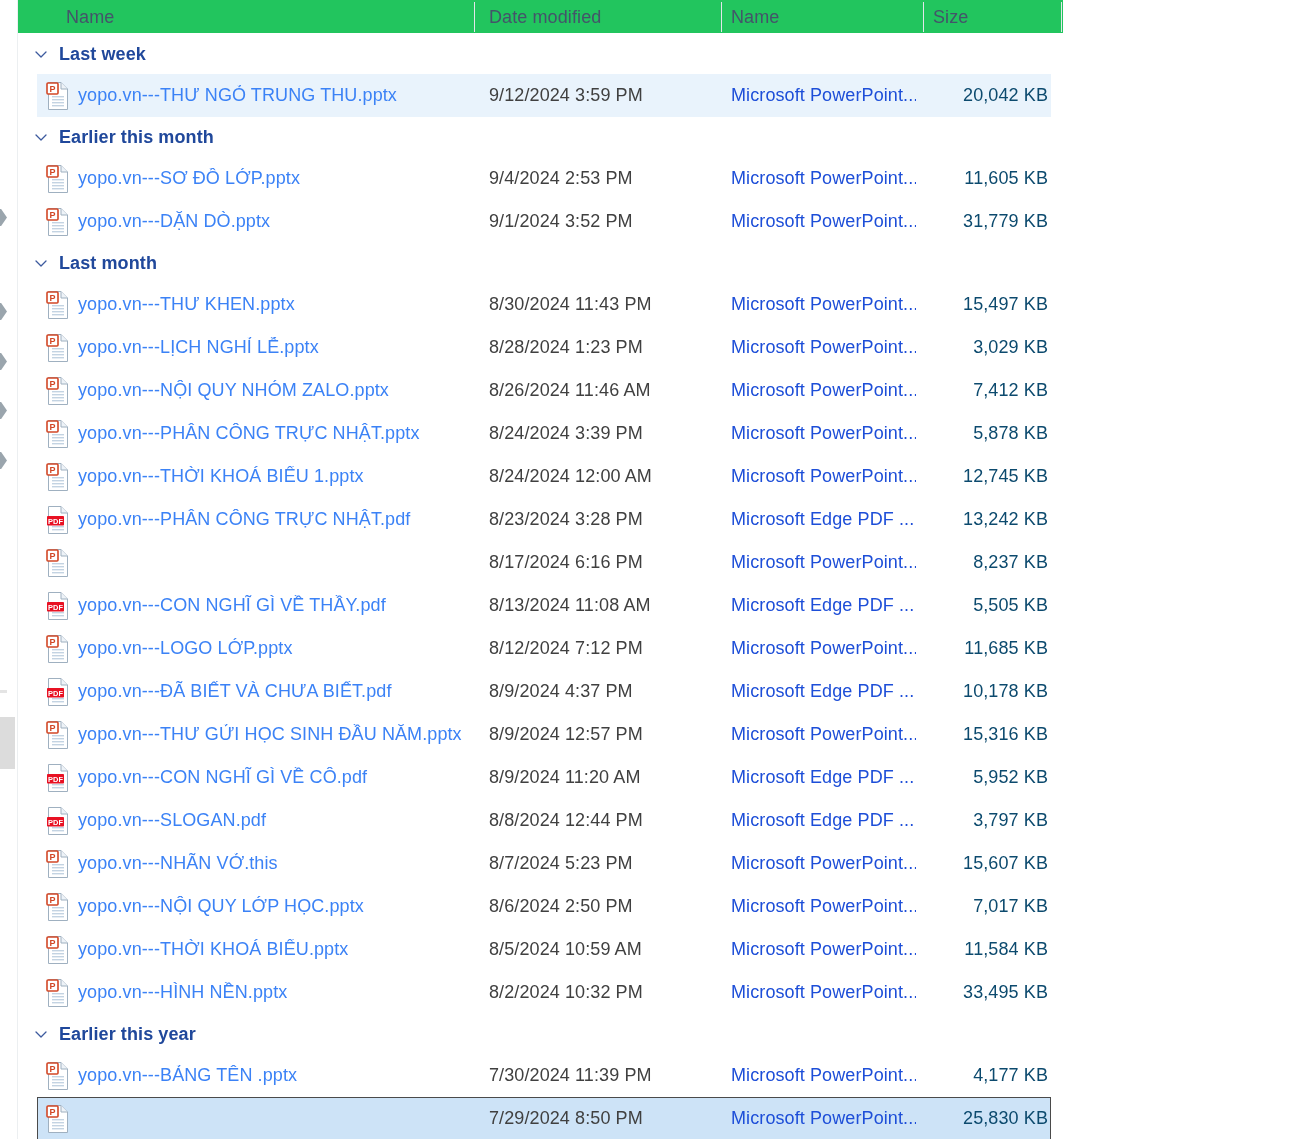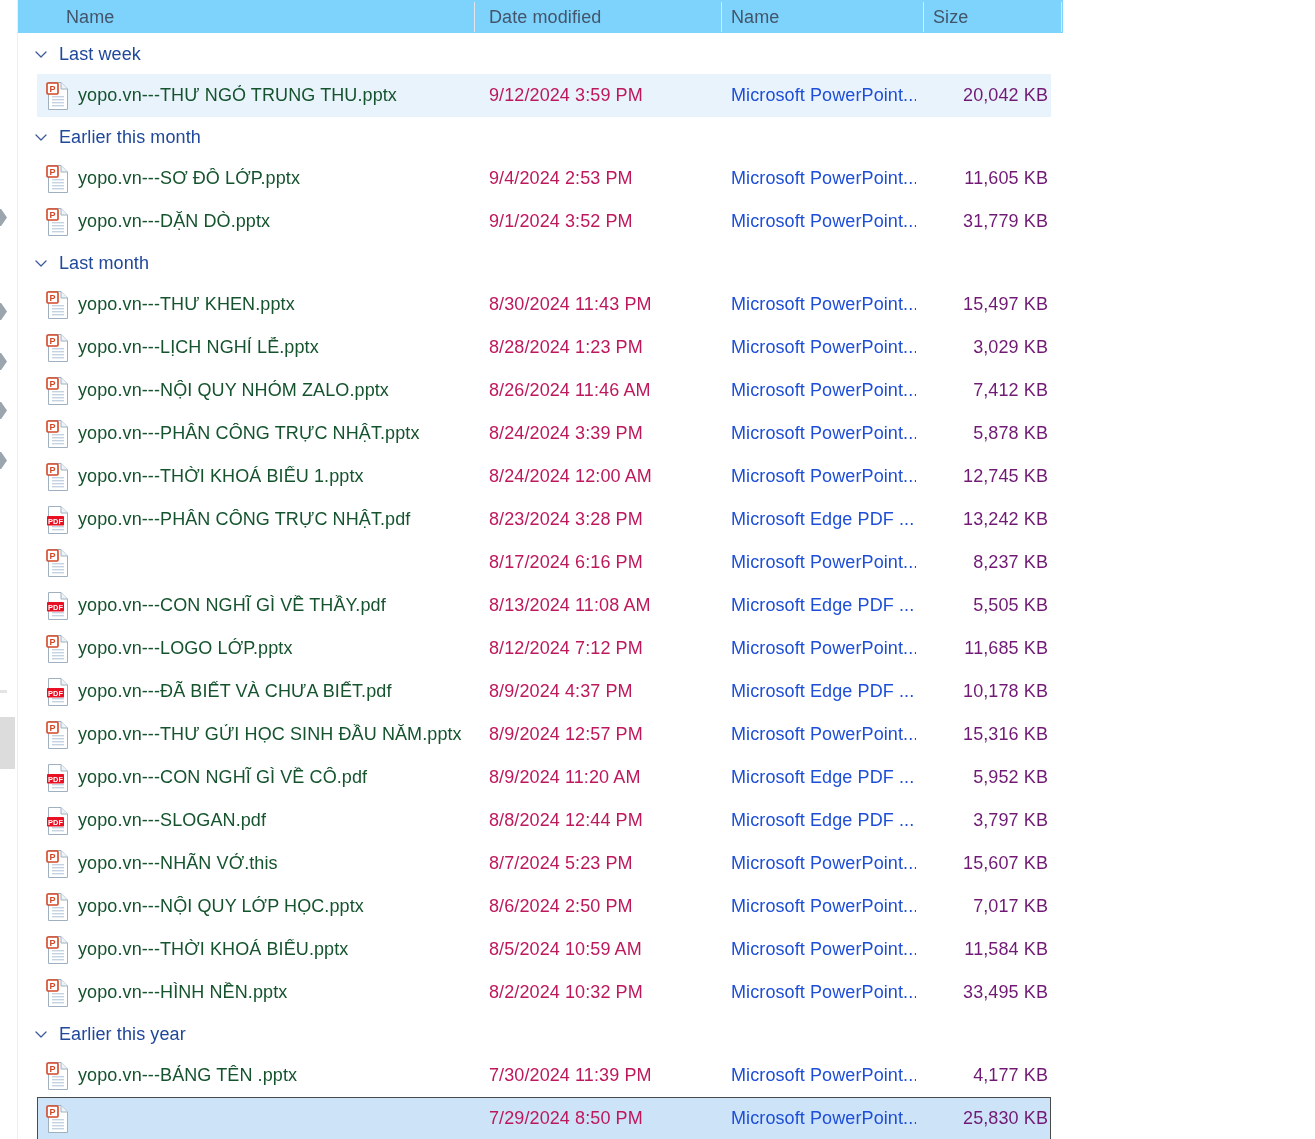--- a/index.html
+++ b/index.html
@@ -52,21 +52,21 @@
     left: 0;
     width: 7px; height: 3px;
     background: #e4e4e4;
   }
 
   
   .col-header {
     position: absolute;
     left: 18px; top: 0;
     width: 1045px; height: 34px;
-    background: #7dd3fc;
+    background: #22c55e;
   }
   .col-header .hcell {
     position: absolute;
     top: 0;
     height: 34px;
     display: flex;
     align-items: center;
     font-size: 18px;
     color: #44546a;
     white-space: nowrap;
@@ -105,20 +105,21 @@
     margin-right: 9px;
     flex: 0 0 auto;
     display: block;
   }
   .chev svg { display: block; }
   .group-label {
     font-size: 18px;
     color: #20489b;
     white-space: nowrap;
     letter-spacing: .1px;
+    font-weight: bold;
   }
 
   .row {
     position: relative;
     height: 43px;
     display: flex;
     align-items: center;
   }
   .row-fill {
     position: absolute;
@@ -134,24 +135,24 @@
 
   .cell {
     position: absolute;
     z-index: 2;
     font-size: 18px;
     white-space: nowrap;
     overflow: hidden;
     letter-spacing: .1px;
   }
   .c-icon { left: 46px; width: 26px; height: 30px; }
-  .c-name { left: 78px; width: 400px; color: #14532d; }
-  .c-date { left: 489px; width: 225px; color: #be185d; }
+  .c-name { left: 78px; width: 400px; color: #3b82f6; }
+  .c-date { left: 489px; width: 225px; color: #404040; }
   .c-type { left: 731px; width: 185px; color: #1d4ed8; }
-  .c-size { left: 928px; width: 120px; color: #701a75; text-align: right; }
+  .c-size { left: 928px; width: 120px; color: #0c4a6e; text-align: right; }
 
   
   .ficon { position: relative; width: 25px; height: 30px; display: block; }
   .ficon svg { display: block; }
 </style>
 </head>
 <body>
 
 <div id="explorer">
 

